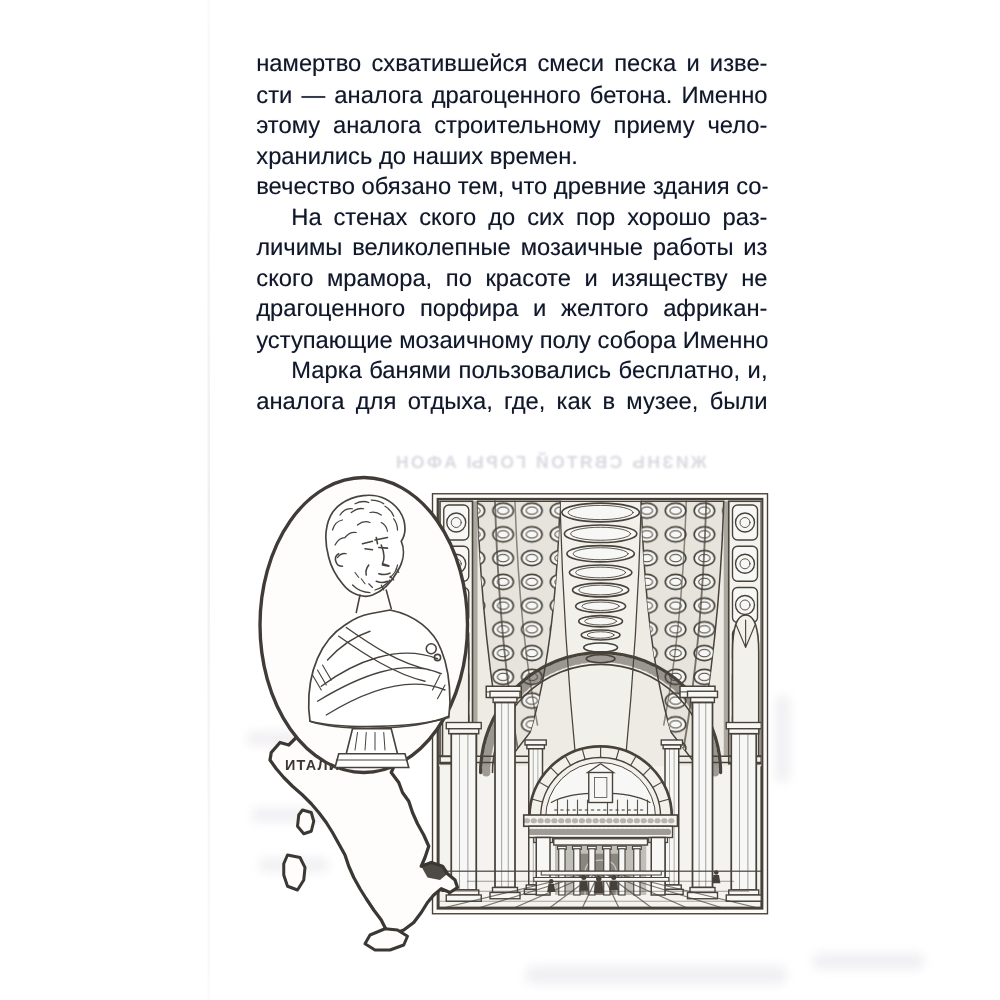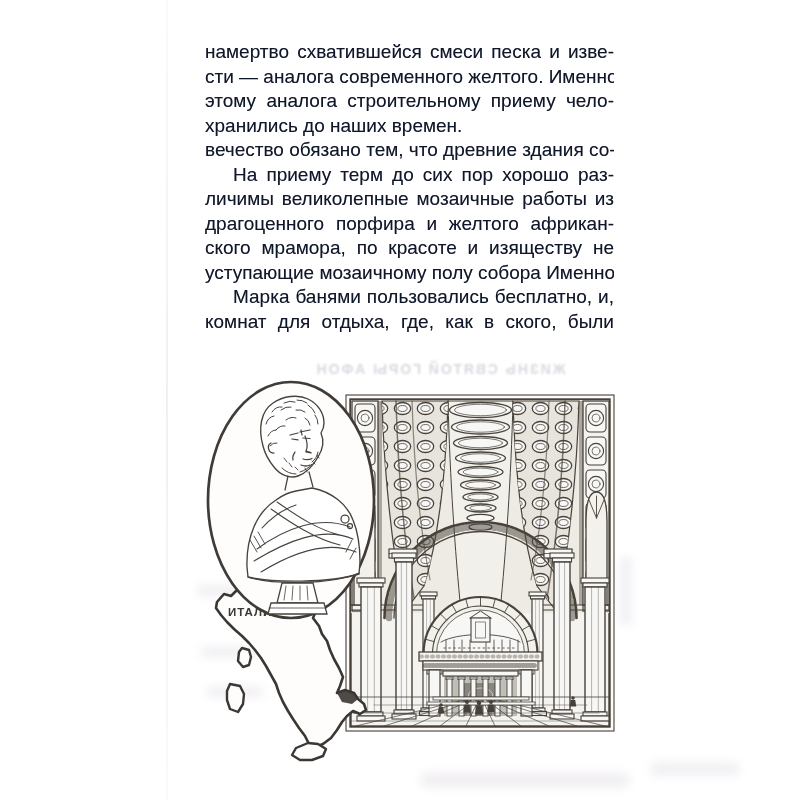--- a/index.html
+++ b/index.html
@@ -21,35 +21,35 @@
 </style>
 </head>
 <body>
 
 <div class="page">
   <div class="page-edge"></div>
 
   <div class="textblock">
     <div>
       <div class="ln">намертво схватившейся смеси песка и изве-</div>
-      <div class="ln">сти — аналога современного желтого. Именно</div>
+      <div class="ln">сти — аналога драгоценного бетона. Именно</div>
       <div class="ln">этому аналога строительному приему чело-</div>
       <div class="ln last">хранились до наших времен.</div>
       <div class="ln">вечество обязано тем, что древние здания со-</div>
     </div>
     <div>
-      <div class="ln ind">На приему терм до сих пор хорошо раз-</div>
+      <div class="ln ind">На стенах ского до сих пор хорошо раз-</div>
       <div class="ln">личимы великолепные мозаичные работы из</div>
+      <div class="ln">ского мрамора, по красоте и изяществу не</div>
       <div class="ln">драгоценного порфира и желтого африкан-</div>
-      <div class="ln">ского мрамора, по красоте и изяществу не</div>
       <div class="ln">уступающие мозаичному полу собора Именно</div>
     </div>
     <div>
       <div class="ln ind">Марка банями пользовались бесплатно, и,</div>
-      <div class="ln">комнат для отдыха, где, как в ского, были</div>
+      <div class="ln">аналога для отдыха, где, как в музее, были</div>
     </div>
   </div>
 
   <div class="ghost-title">ЖИЗНЬ СВЯТОЙ ГОРЫ АФОН</div>
   <div class="smudge" style="left:197px;top:585px;width:70px;height:12px"></div>
   <div class="smudge" style="left:201px;top:646px;width:62px;height:12px"></div>
   <div class="smudge" style="left:207px;top:686px;width:56px;height:12px"></div>
   <div class="smudge" style="left:620px;top:556px;width:12px;height:70px"></div>
   <div class="smudge" style="left:420px;top:772px;width:210px;height:16px"></div>
   <div class="smudge" style="left:650px;top:762px;width:90px;height:14px"></div>

